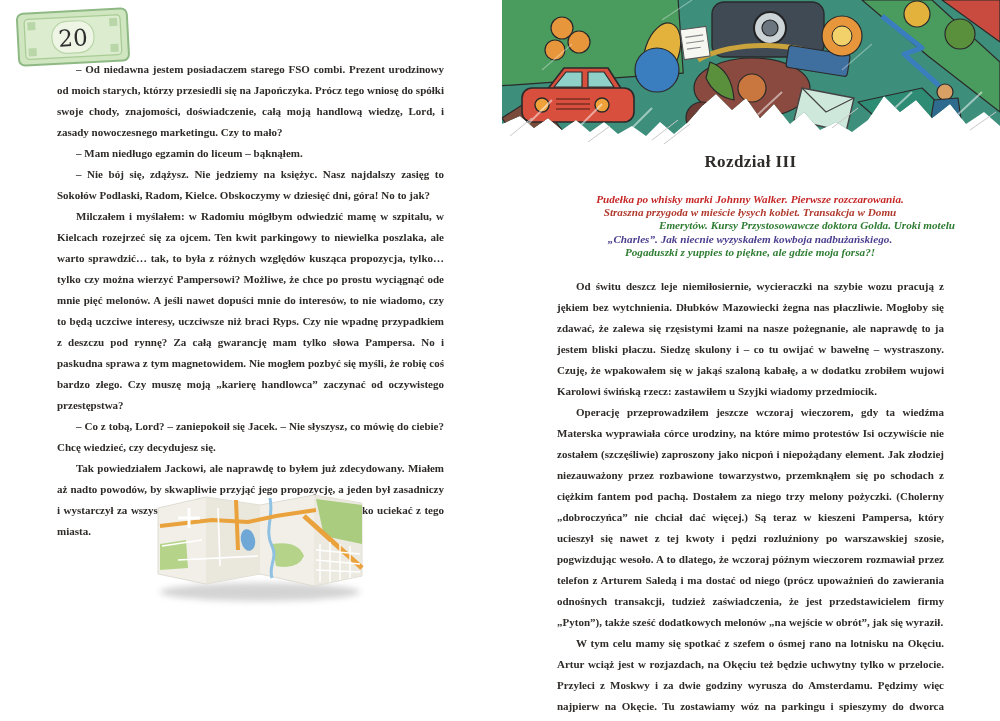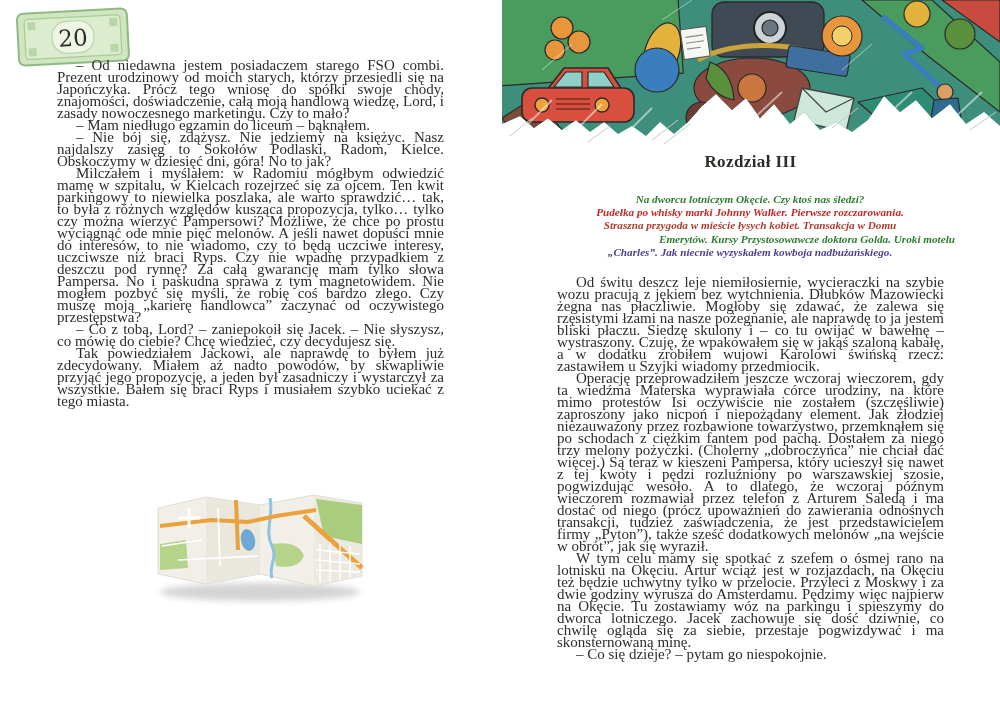--- a/index.html
+++ b/index.html
@@ -5,22 +5,22 @@
   html,body{margin:0;padding:0;}
   body{
     width:1000px;height:721px;position:relative;overflow:hidden;
     background:#ffffff;color:#2e2b28;
     font-family:"Liberation Serif","DejaVu Serif",serif;
   }
   .abs{position:absolute;}
   
   .banknote{left:16px;top:7px;width:116px;height:62px;transform:rotate(-3deg);}
   .body-text{
-    width:387px;font-size:15px;line-height:12px;text-align:justify;
-    text-justify:inter-word;hyphens:auto;-webkit-hyphens:auto;
+    width:387px;font-size:11px;line-height:21px;text-align:justify;
+    text-justify:inter-word;hyphens:auto;font-weight:bold;-webkit-hyphens:auto;
   }
   .left-text{left:57px;top:59px;}
   .body-text p{margin:0;text-indent:19px;}
   .map-illo{left:148px;top:486px;width:224px;height:124px;}
   
   .doodle{left:502px;top:0;width:498px;height:152px;}
   .chapter-title{
     left:557px;top:138px;width:387px;text-align:center;
     font-size:17px;font-weight:700;letter-spacing:.4px;
   }
@@ -147,25 +147,25 @@
 
     <g stroke="#c9c9c9" stroke-width="1">
       <path d="M8,136 L30,118 M150,140 L176,120 M162,144 L188,124 M330,128 L356,108 M468,130 L494,112 M86,142 L108,126"></path>
     </g>
   </svg>
 </div>
 
 <h2 class="abs chapter-title">Rozdział III</h2>
 
 <div class="abs summary">
-    <p class="" style="color: rgb(46, 125, 50);">Na dworcu lotniczym Okęcie. Czy ktoś nas śledzi?</p>
     <p class="" style="color: rgb(198, 40, 40); text-align: center;">Pudełka po whisky marki Johnny Walker. Pierwsze rozczarowania.</p>
     <p class="" style="color: rgb(176, 58, 46);">Straszna przygoda w mieście łysych kobiet. Transakcja w Domu</p>
     <p class="" style="color: rgb(46, 125, 50); text-align: right;">Emerytów. Kursy Przystosowawcze doktora Golda. Uroki motelu</p>
     <p class="" style="color: rgb(74, 63, 143);">„Charles”. Jak niecnie wyzyskałem kowboja nadbużańskiego.</p>
+    <p class="" style="color: rgb(46, 125, 50);">Pogaduszki z yuppies to piękne, ale gdzie moja forsa?!</p>
   </div>
 
 <div class="abs body-text right-text">
     <p class="para">Od świtu deszcz leje niemiłosiernie, wycieraczki na szybie wozu pracują z jękiem bez wytchnienia. Dłubków Mazowiecki żegna nas płaczliwie. Mogłoby się zdawać, że zalewa się rzęsistymi łzami na nasze pożegnanie, ale naprawdę to ja jestem bliski płaczu. Siedzę skulony i – co tu owijać w bawełnę – wystraszony. Czuję, że wpakowałem się w jakąś szaloną kabałę, a w dodatku zrobiłem wujowi Karolowi świńską rzecz: zastawiłem u Szyjki wiadomy przedmiocik.</p>
     <p class="para">Operację przeprowadziłem jeszcze wczoraj wieczorem, gdy ta wiedźma Materska wyprawiała córce urodziny, na które mimo protestów Isi oczywiście nie zostałem (szczęśliwie) zaproszony jako nicpoń i niepożądany element. Jak złodziej niezauważony przez rozbawione towarzystwo, przemknąłem się po schodach z ciężkim fantem pod pachą. Dostałem za niego trzy melony pożyczki. (Cholerny „dobroczyńca” nie chciał dać więcej.) Są teraz w kieszeni Pampersa, który ucieszył się nawet z tej kwoty i pędzi rozluźniony po warszawskiej szosie, pogwizdując wesoło. A to dlatego, że wczoraj późnym wieczorem rozmawiał przez telefon z Arturem Saledą i ma dostać od niego (prócz upoważnień do zawierania odnośnych transakcji, tudzież zaświadczenia, że jest przedstawicielem firmy „Pyton”), także sześć dodatkowych melonów „na wejście w obrót”, jak się wyraził.</p>
     <p class="para">W tym celu mamy się spotkać z szefem o ósmej rano na lotnisku na Okęciu. Artur wciąż jest w rozjazdach, na Okęciu też będzie uchwytny tylko w przelocie. Przyleci z Moskwy i za dwie godziny wyrusza do Amsterdamu. Pędzimy więc najpierw na Okęcie. Tu zostawiamy wóz na parkingu i spieszymy do dworca lotniczego. Jacek zachowuje się dość dziwnie, co chwilę ogląda się za siebie, przestaje pogwizdywać i ma skonsternowaną minę.</p>
     <p class="para">– Co się dzieje? – pytam go niespokojnie.</p>
   </div>
 
 </body></html>

